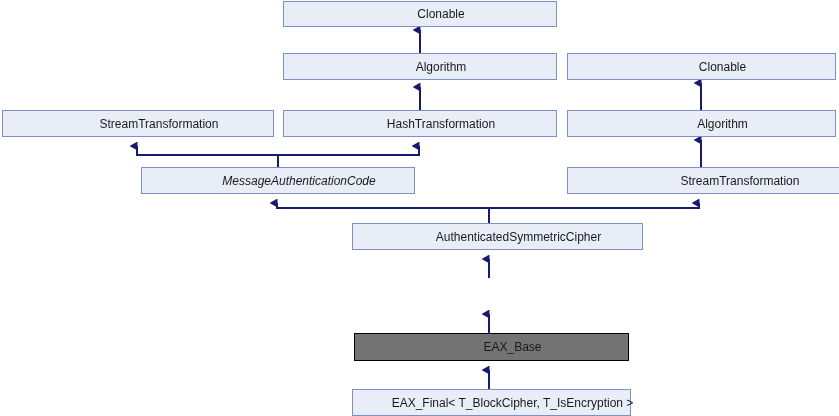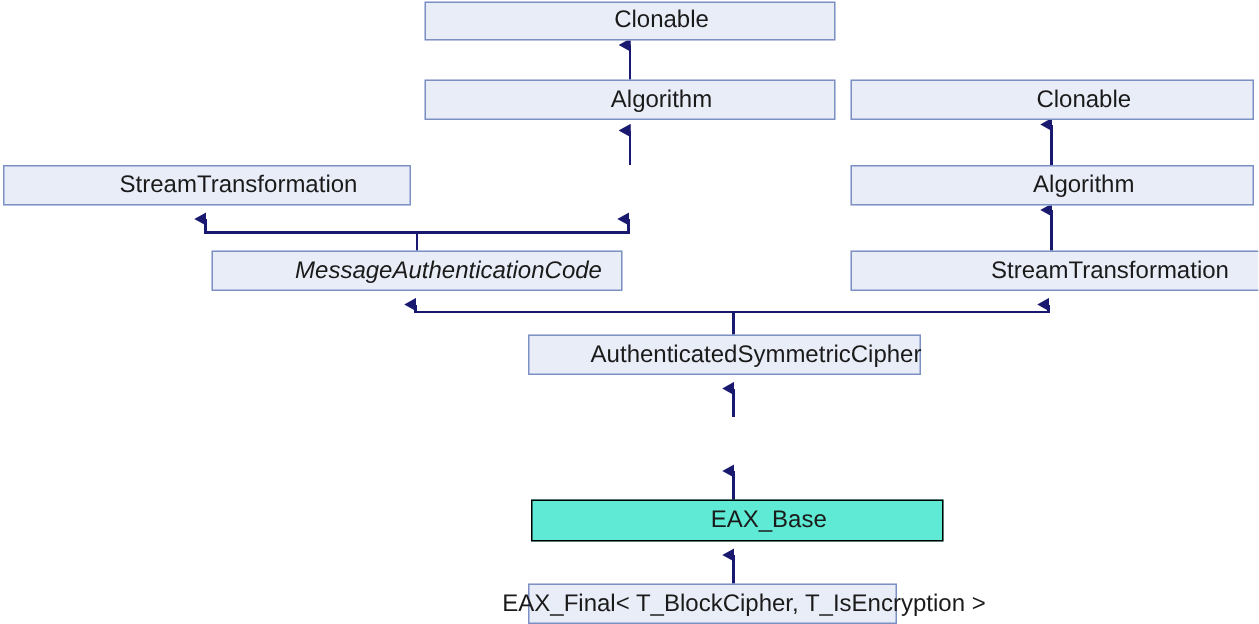--- a/index.html
+++ b/index.html
@@ -26,29 +26,29 @@
   }
   .node {
     position: absolute;
     box-sizing: border-box;
     display: flex;
     align-items: center;
     justify-content: center;
     background: #e9edf7;
     border: 1px solid #7c90c4;
     color: #1a1a1a;
-    font-size: 16px;
+    font-size: 12px;
     line-height: 12px;
     letter-spacing: 0px;
     white-space: nowrap;
     text-align: center;
     padding-left: 42px;
   }
   .node.current {
-    background: #5eead4;
+    background: #737373;
     border: 1px solid #000000;
   }
   .node-label {
     display: block;
     padding: 0 4px;
   }
 </style>
 </head>
 <body>
 
@@ -92,29 +92,32 @@
   </div>
   <div class="node" style="left: 283px; top: 53px; width: 274px; height: 27px;">
     <span class="node-label">Algorithm</span>
   </div>
   <div class="node" style="left: 567px; top: 110px; width: 269px; height: 27px;">
     <span class="node-label">Algorithm</span>
   </div>
   <div class="node" style="left: 2px; top: 110px; width: 272px; height: 27px;">
     <span class="node-label">StreamTransformation</span>
   </div>
+  <div class="node" style="left: 283px; top: 110px; width: 274px; height: 27px;">
+    <span class="node-label">HashTransformation</span>
+  </div>
   <div class="node" style="left: 141px; top: 167px; width: 274px; height: 27px; font-style: italic;">
     <span class="node-label">MessageAuthenticationCode</span>
   </div>
   <div class="node" style="left: 567px; top: 167px; width: 304px; height: 27px;">
     <span class="node-label">StreamTransformation</span>
   </div>
-  <div class="node" style="left: 352px; top: 223px; width: 262px; height: 27px;">
+  <div class="node" style="left: 352px; top: 223px; width: 291px; height: 27px;">
     <span class="node-label">AuthenticatedSymmetricCipher</span>
   </div>
   <div class="node current" style="left: 354px; top: 333px; width: 275px; height: 28px;">
     <span class="node-label">EAX_Base</span>
   </div>
-  <div class="node" style="left: 352px; top: 389px; width: 246px; height: 27px;">
+  <div class="node" style="left: 352px; top: 389px; width: 279px; height: 27px;">
     <span class="node-label">EAX_Final&lt; T_BlockCipher, T_IsEncryption &gt;</span>
   </div>
 
 </div>
 
 </body></html>

